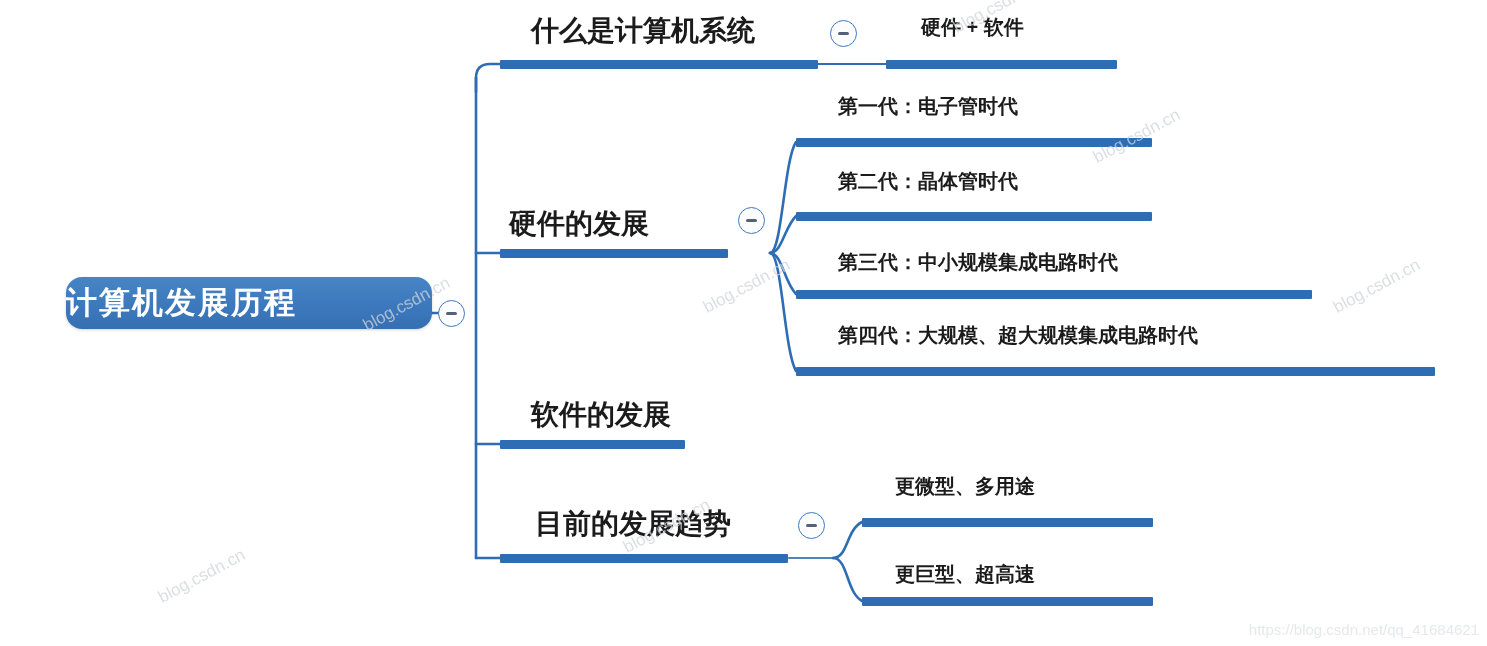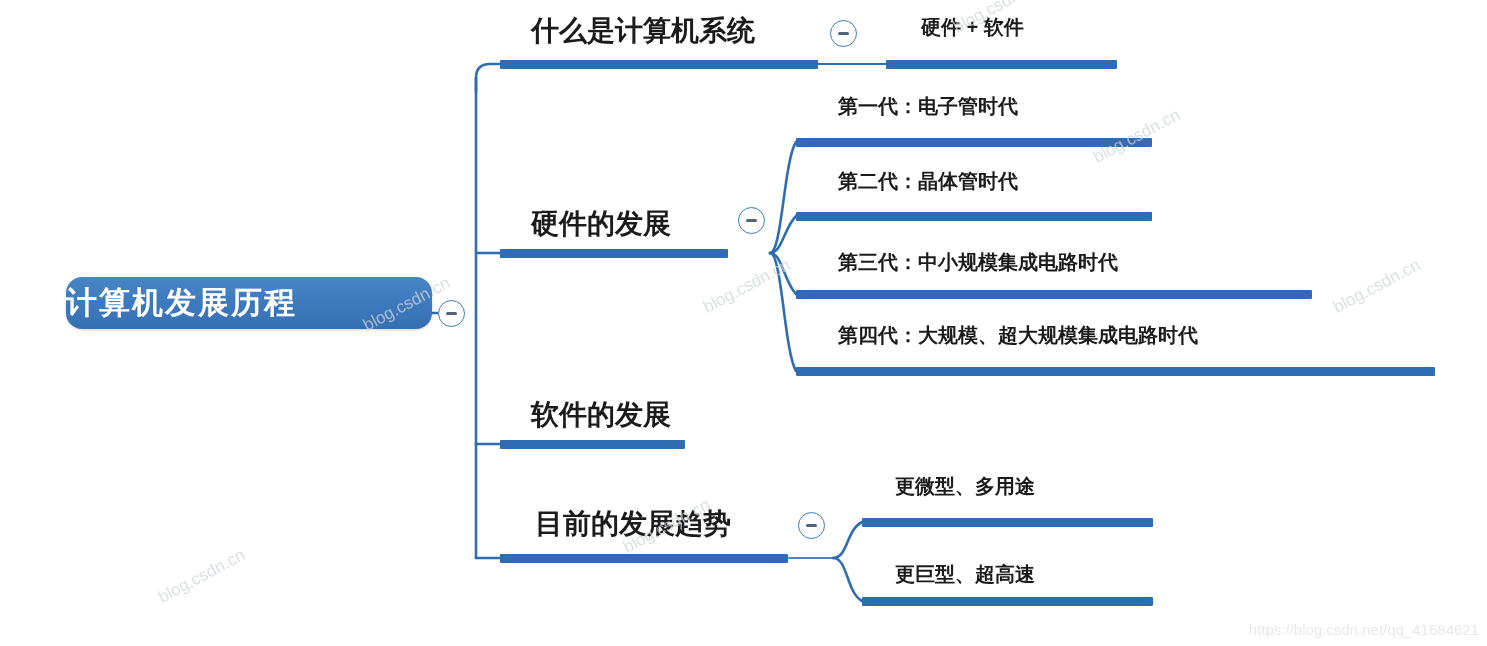--- a/index.html
+++ b/index.html
@@ -159,21 +159,21 @@
   </div>
   <div class="toggle" style="left:438px; top:300px;"></div>
 
   <div class="topic lvl1" style="left:531px; top:17px;">什么是计算机系统</div>
   <div class="bar" style="left:500px; top:60px; width:318px;"></div>
   <div class="toggle" style="left:830px; top:20px;"></div>
 
   <div class="topic lvl2" style="left:921px; top:17px;">硬件 + 软件</div>
   <div class="bar" style="left:886px; top:60px; width:231px;"></div>
 
-  <div class="topic lvl1" style="left:531px; top:210px;">硬件的发展</div>
+  <div class="topic lvl1" style="left:509px; top:210px;">硬件的发展</div>
   <div class="bar" style="left:500px; top:249px; width:228px;"></div>
   <div class="toggle" style="left:738px; top:207px;"></div>
 
   <div class="topic lvl2" style="left:838px; top:96px;">第一代：电子管时代</div>
   <div class="bar" style="left:796px; top:138px; width:356px;"></div>
 
   <div class="topic lvl2" style="left:838px; top:171px;">第二代：晶体管时代</div>
   <div class="bar" style="left:796px; top:212px; width:356px;"></div>
 
   <div class="topic lvl2" style="left:838px; top:252px;">第三代：中小规模集成电路时代</div>

